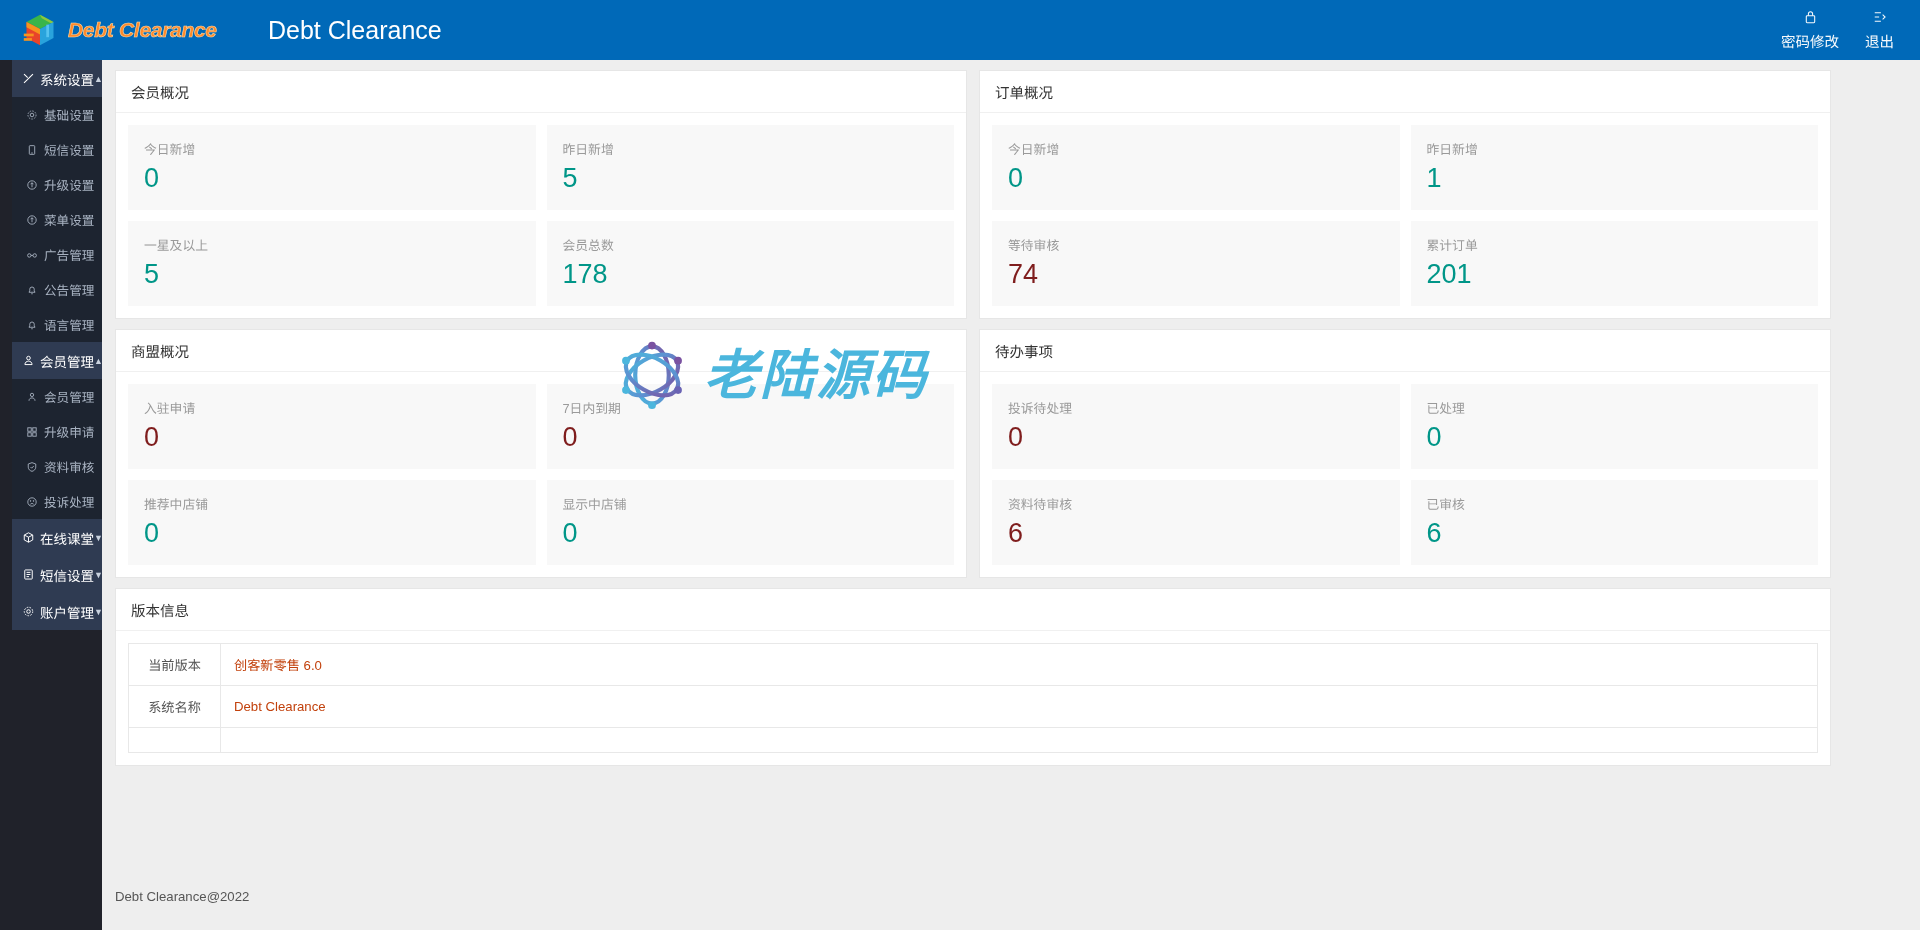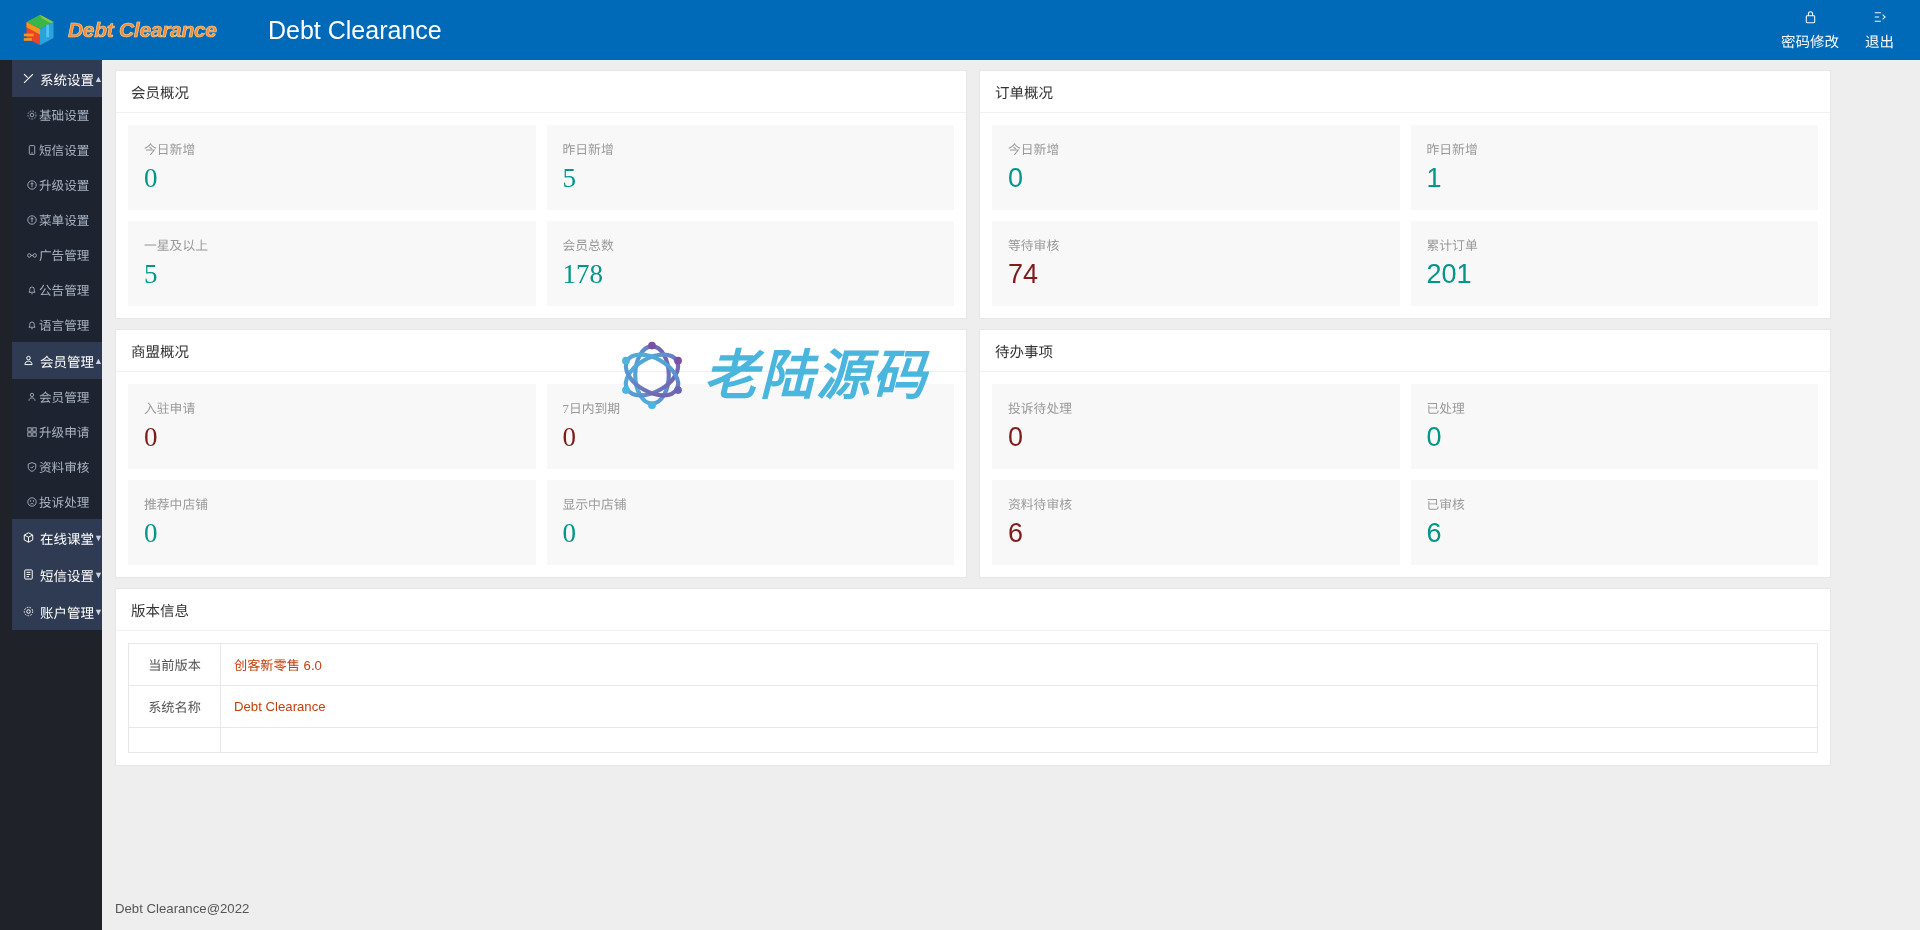--- a/index.html
+++ b/index.html
@@ -94,21 +94,21 @@
   .side-item {
     height: 35px;
     display: flex; align-items: center;
     padding-left: 13px;
     color: #a8b2c1;
     font-size: 12.6px;
     cursor: pointer;
     white-space: nowrap;
   }
   .side-item .s-icon { width: 14px; display: inline-flex; justify-content: center; flex-shrink: 0; font-size: 11px; }
-  .side-item .s-label { }
+  .side-item .s-label { margin-left: 5px; }
 
   
   .main {
     position: absolute; top: 60px; left: 102px;
     width: 1818px; height: 870px;
     background: #eeeeee;
     overflow: hidden;
   }
   .dash {
     padding: 10px 13px 0 13px;
@@ -148,21 +148,21 @@
   }
   .tile-value {
     font-size: 27px;
     line-height: 1;
     font-weight: normal;
   }
   .v-teal { color: #009688; }
   .v-orange { color: #7f1d1d; }
 
   .half { width: 852px; }
-  .col-left  { margin-right: 12px; font-family: Liberation Serif, serif; }
+  .col-left  { margin-right: 12px; }
 
   .full { width: 1716px; }
   .ver-table {
     margin: 12px;
     width: calc(100% - 24px);
     border-collapse: collapse;
     font-size: 13.2px;
   }
   .ver-table td {
     border: 1px solid #e8e8e8;
@@ -195,21 +195,21 @@
     color: #4bb6dd;
     letter-spacing: 2px;
     line-height: 1;
     white-space: nowrap;
     text-align: center;
   }
 
   
   .footer {
     position: absolute;
-    left: 102px; bottom: 0;
+    left: 102px; bottom: 12px;
     width: 1818px; height: 44px;
     background: #eeeeee;
     display: flex; align-items: center;
     padding-left: 13px;
     color: #555555;
     font-size: 13.2px;
   }
 </style>
 </head>
 <body>

